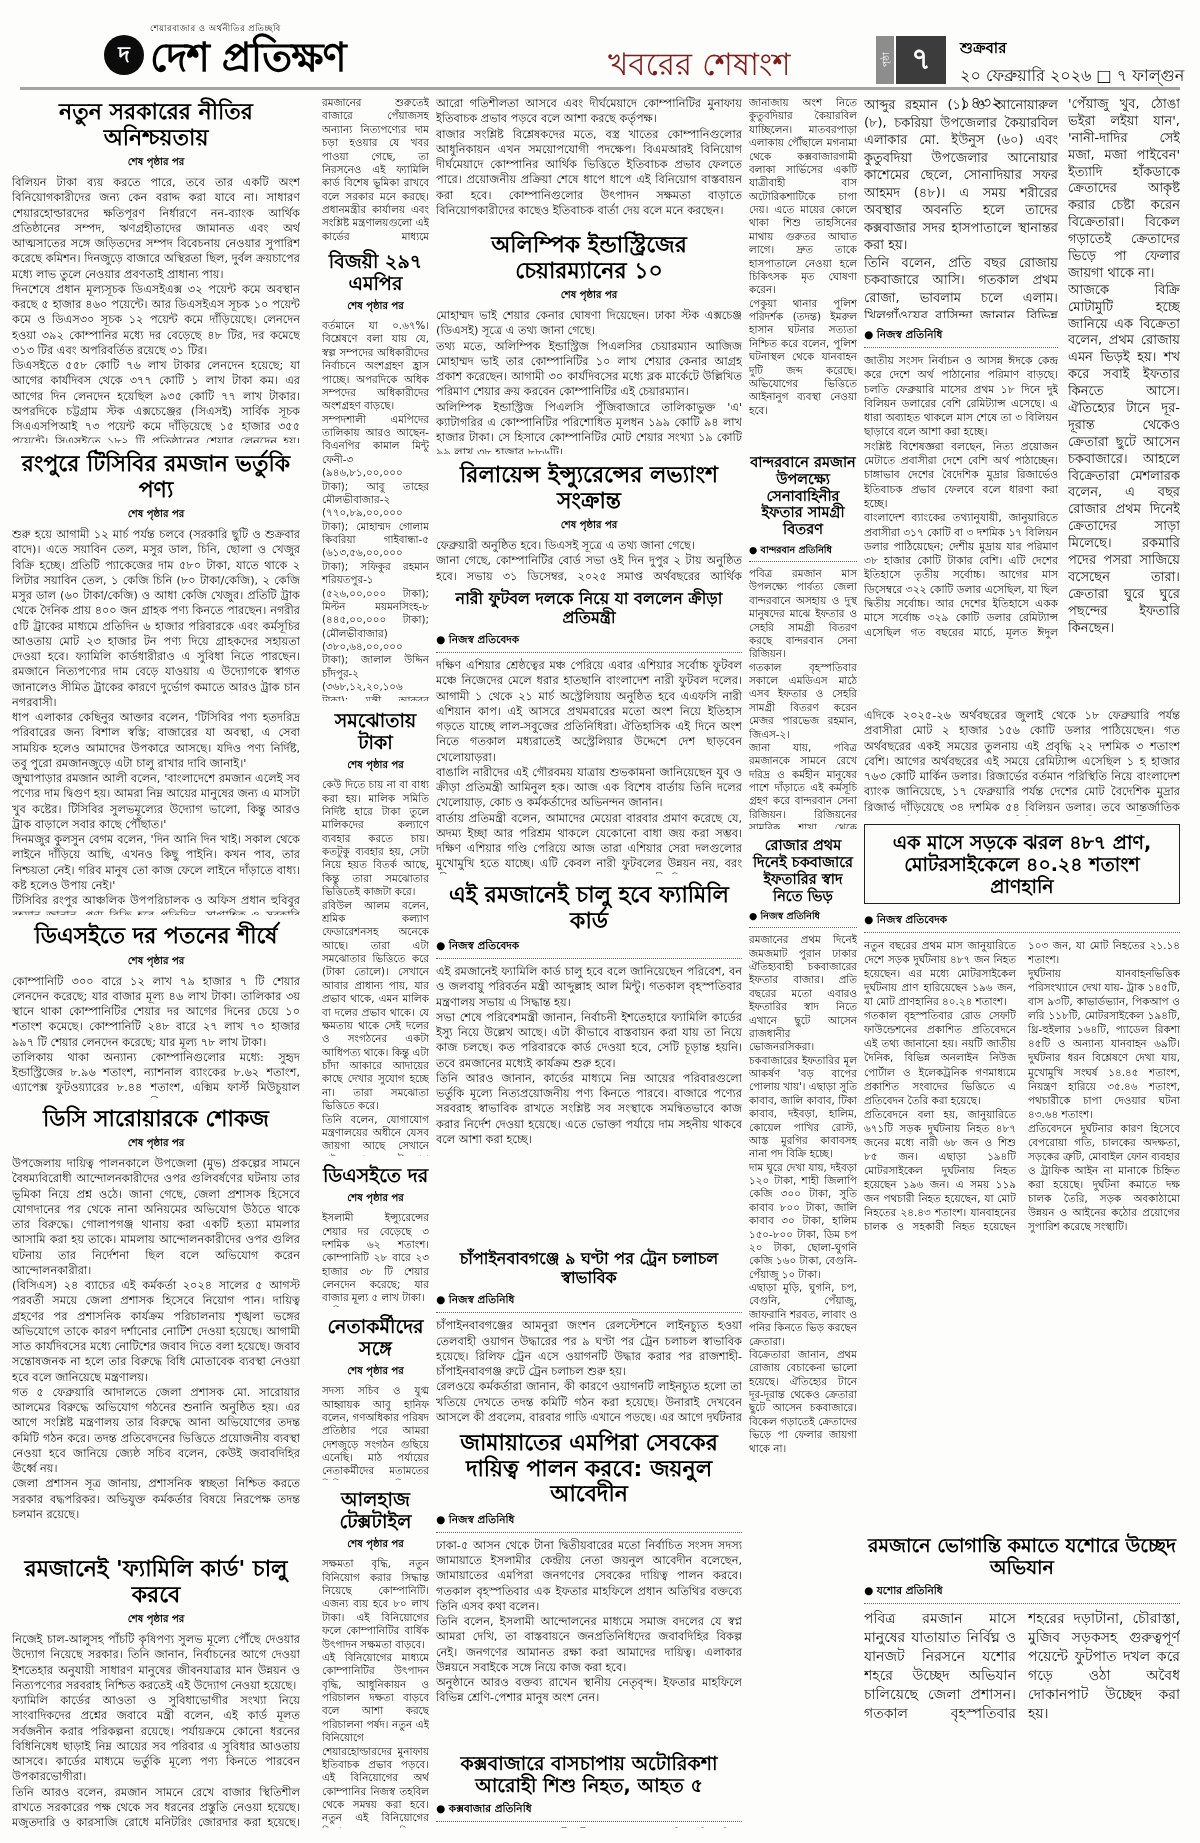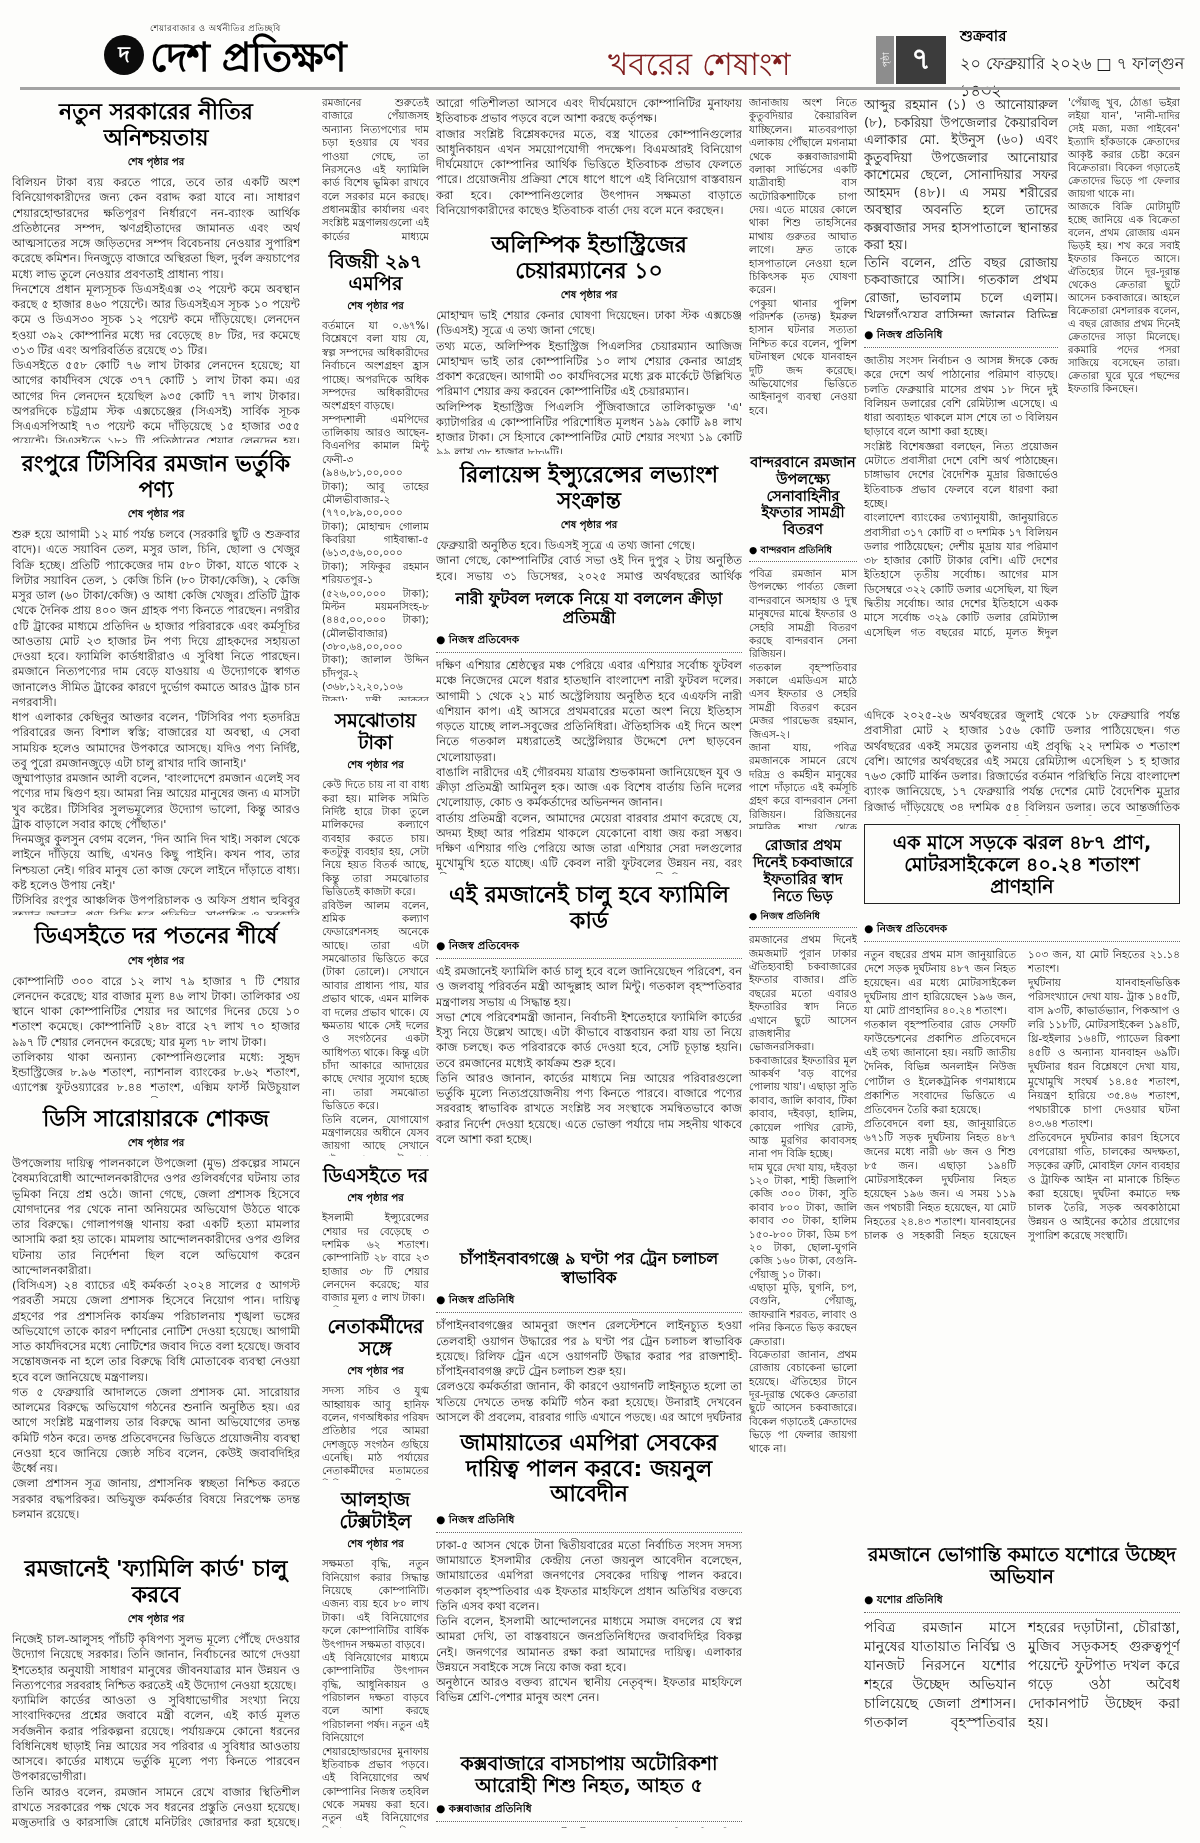--- a/index.html
+++ b/index.html
@@ -13,21 +13,21 @@
   .logo{width:40px;height:40px;border-radius:50%;background:#0c0c0c;color:#fff;
         display:flex;align-items:center;justify-content:center;font-size:22px;font-weight:bold;margin-bottom:2px}
   .tagline{font-size:8.5px;letter-spacing:.5px;color:#222;margin-bottom:1px}
   .mast-title{font-size:40px;font-weight:900;line-height:1;color:#000;letter-spacing:-1px}
   .section-title{position:absolute;left:608px;top:40px;font-size:31px;font-weight:400;color:#7f1d1d}
   .page-label{position:absolute;left:876px;top:36px;width:18px;height:48px;background:#8d8d8d;color:#fff;
               font-size:9px;display:flex;align-items:center;justify-content:center;
               writing-mode:vertical-rl;transform:rotate(180deg)}
   .page-num{position:absolute;left:896px;top:36px;width:50px;height:48px;background:#3c3c3c;color:#fff;
             font-size:30px;font-weight:bold;display:flex;align-items:center;justify-content:center}
-  .dateblock{position:absolute;left:960px;top:24px}
+  .dateblock{position:absolute;left:960px;top:36px}
   .weekday{font-size:15px;font-weight:bold;color:#000}
   .dateline{font-size:16px;color:#1a1a1a;margin-top:2px}
   .head-rule{position:absolute;left:20px;right:20px;top:87px;height:3px;background:#a3a3a3}
   
   .col{position:absolute;top:96px;height:1732px;overflow:hidden}
   .col-left{left:12px;width:288px}
   .col-b{left:322px;width:107px}
   .col-mid{left:436px;width:306px}
   .col-c{left:749px;width:108px}
   .col-right{left:864px;width:316px}
@@ -37,26 +37,26 @@
   .hl-xl{font-size:22px}
   .hl-lg{font-size:19px}
   .hl-md{font-size:16px}
   .hl-sm{font-size:14.5px}
   .kick{font-size:10px;font-weight:bold;text-align:center;margin:0 0 4px;color:#000}
   .by{font-size:10.5px;font-weight:bold;padding:1px 0 3px;border-bottom:1px dotted #666;margin:0 0 5px;color:#000}
   .bd{font-size:11.3px;line-height:1.35;text-align:justify;white-space:pre-line;overflow:hidden;color:#161616}
   .narrow .bd{font-size:10.3px;line-height:1.3}
   .narrow .by{font-size:9.5px}
   .twocol{column-count:2;column-gap:12px}
-  .boxhead{border:1.5px solid #222;padding:6px 8px;margin:0 0 16px}
+  .boxhead{border:1.5px solid #222;padding:6px 8px;margin:0 0 7px}
   .boxhead .hl{margin:0}
   .r-row{display:flex;gap:10px}
   .r-left{width:194px}
   .r-right{width:112px}
-  .r-right .bd{font-size:10px;line-height:1.3}
+  .r-right .bd{font-size:13px;line-height:1.3}
 </style>
 </head>
 <body>
 
 <div class="masthead">
   <div class="logo">দ</div>
   <div>
     <div class="tagline">শেয়ারবাজার ও অর্থনীতির প্রতিচ্ছবি</div>
     <div class="mast-title">দেশ প্রতিক্ষণ</div>
   </div>

